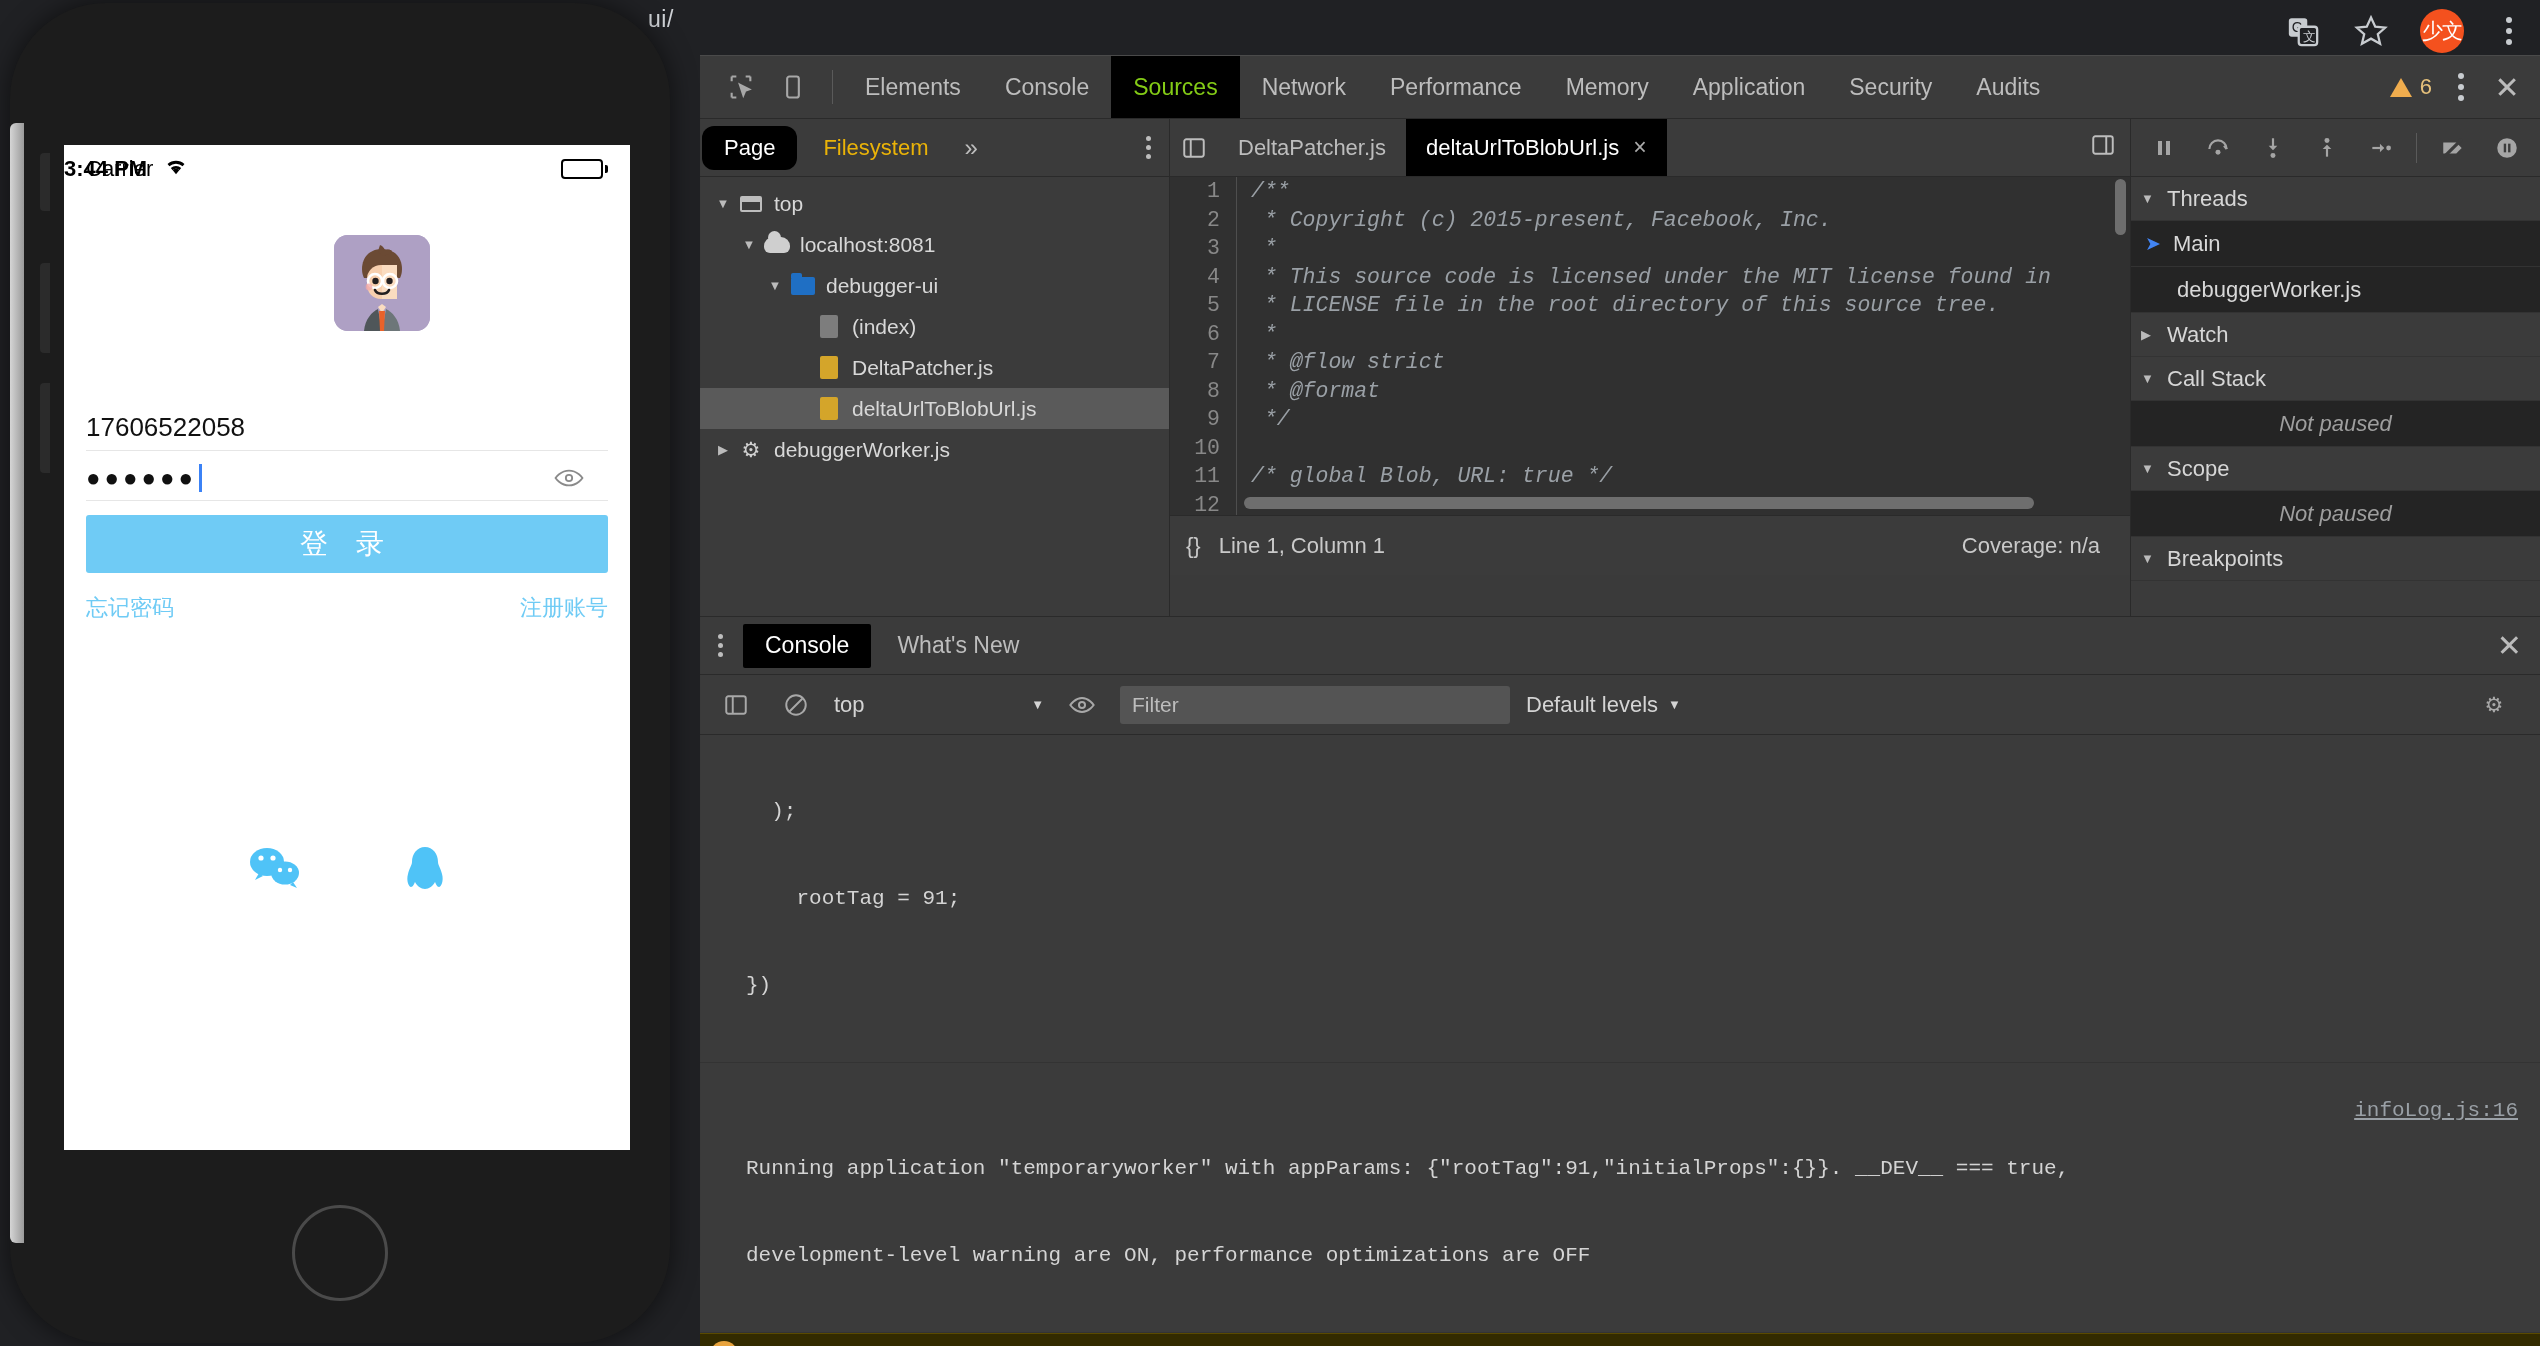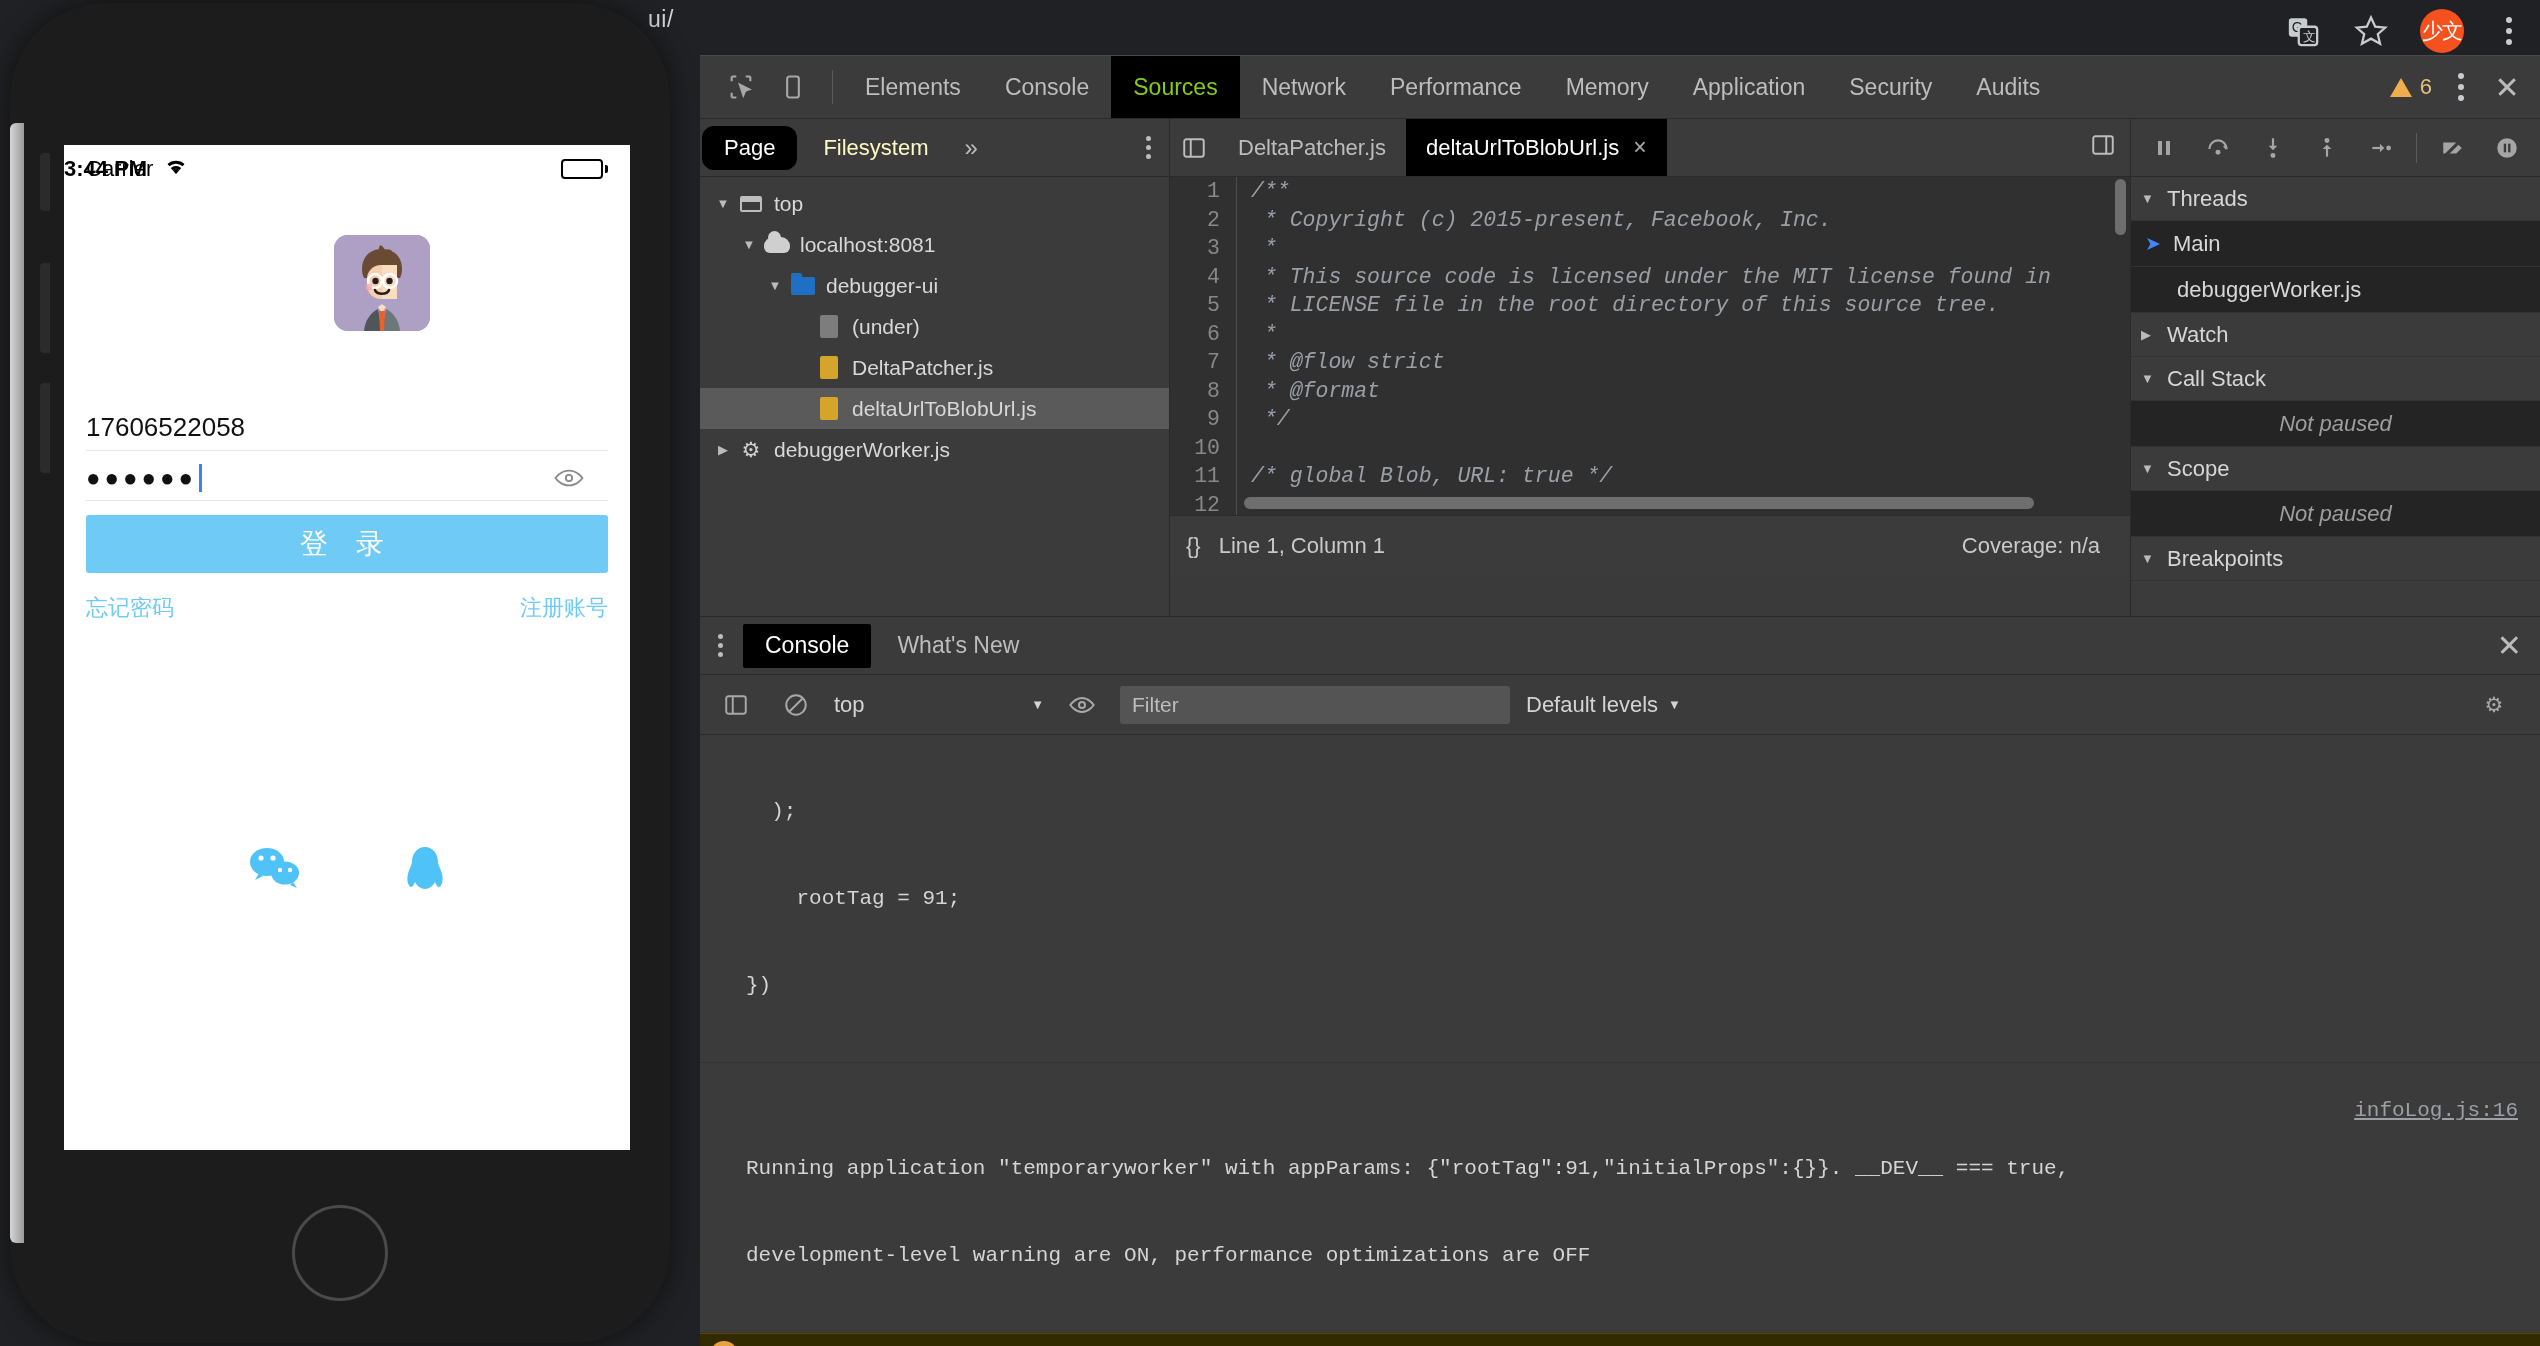--- a/index.html
+++ b/index.html
@@ -63,21 +63,21 @@
   .dt-right { margin-left:auto; display:flex; align-items:center; gap:14px; padding-right: 16px; }
   .warn-chip { display:flex; align-items:center; gap:8px; color:#e5c07b; font-size:22px;}
   .warn-tri { width:0;height:0;border-left:11px solid transparent;border-right:11px solid transparent;border-bottom:19px solid #f0ad4e;}
   .close-x { color:#bbb; font-size:30px; width:34px; text-align:center; }
 
   
   .sources-wrap { position: relative; height: 498px; display:flex; border-bottom: 1px solid #2a2a2a; }
 
   .nav-pane { width: 470px; background:#3b3b3b; border-right:1px solid #2a2a2a; position:relative;}
   .nav-tabbar { height:58px; display:flex; align-items:center; background:#3b3b3b; border-bottom:1px solid #2a2a2a;}
-  .nav-tab { padding: 0 22px; height:44px; display:flex; align-items:center; color:#fef9c3; font-size:22px; margin: 0 2px;}
+  .nav-tab { padding: 0 22px; height:44px; display:flex; align-items:center; color:#eab308; font-size:22px; margin: 0 2px;}
   .nav-tab.active { background:#000; color:#fff; border-radius:12px; }
   .nav-more { color:#bdbdbd; font-size:24px; padding:0 12px;}
   .nav-kebab { margin-left:auto; display:flex;flex-direction:column;gap:4px;padding-right:18px;}
   .nav-kebab i { width:5px;height:5px;border-radius:50%;background:#bdbdbd;}
 
   .tree { padding-top: 6px; font-size: 21px; }
   .tree-row { display:flex; align-items:center; height: 41px; color:#d8d8d8; white-space:nowrap; }
   .tree-row.selected { background:#5a5a5a; }
   .tw { width: 26px; display:flex; align-items:center; justify-content:center; color:#bbb; font-size:13px;}
   .tw.open::before { content:"▼"; }
@@ -304,21 +304,21 @@
             <span class="tw open"></span>
             <span class="ticon">
                 <span class="ic-folder"></span>
               </span>
             <span>debugger-ui</span>
           </div>
           <div class="tree-row" style="padding-left:114px">
             <span class="ticon">
                 <span class="ic-file"></span>
               </span>
-            <span>(under)</span>
+            <span>(index)</span>
           </div>
           <div class="tree-row" style="padding-left:114px">
             <span class="ticon">
                 <span class="ic-js"></span>
               </span>
             <span>DeltaPatcher.js</span>
           </div>
           <div class="tree-row selected" style="padding-left:114px">
             <span class="ticon">
                 <span class="ic-js"></span>

